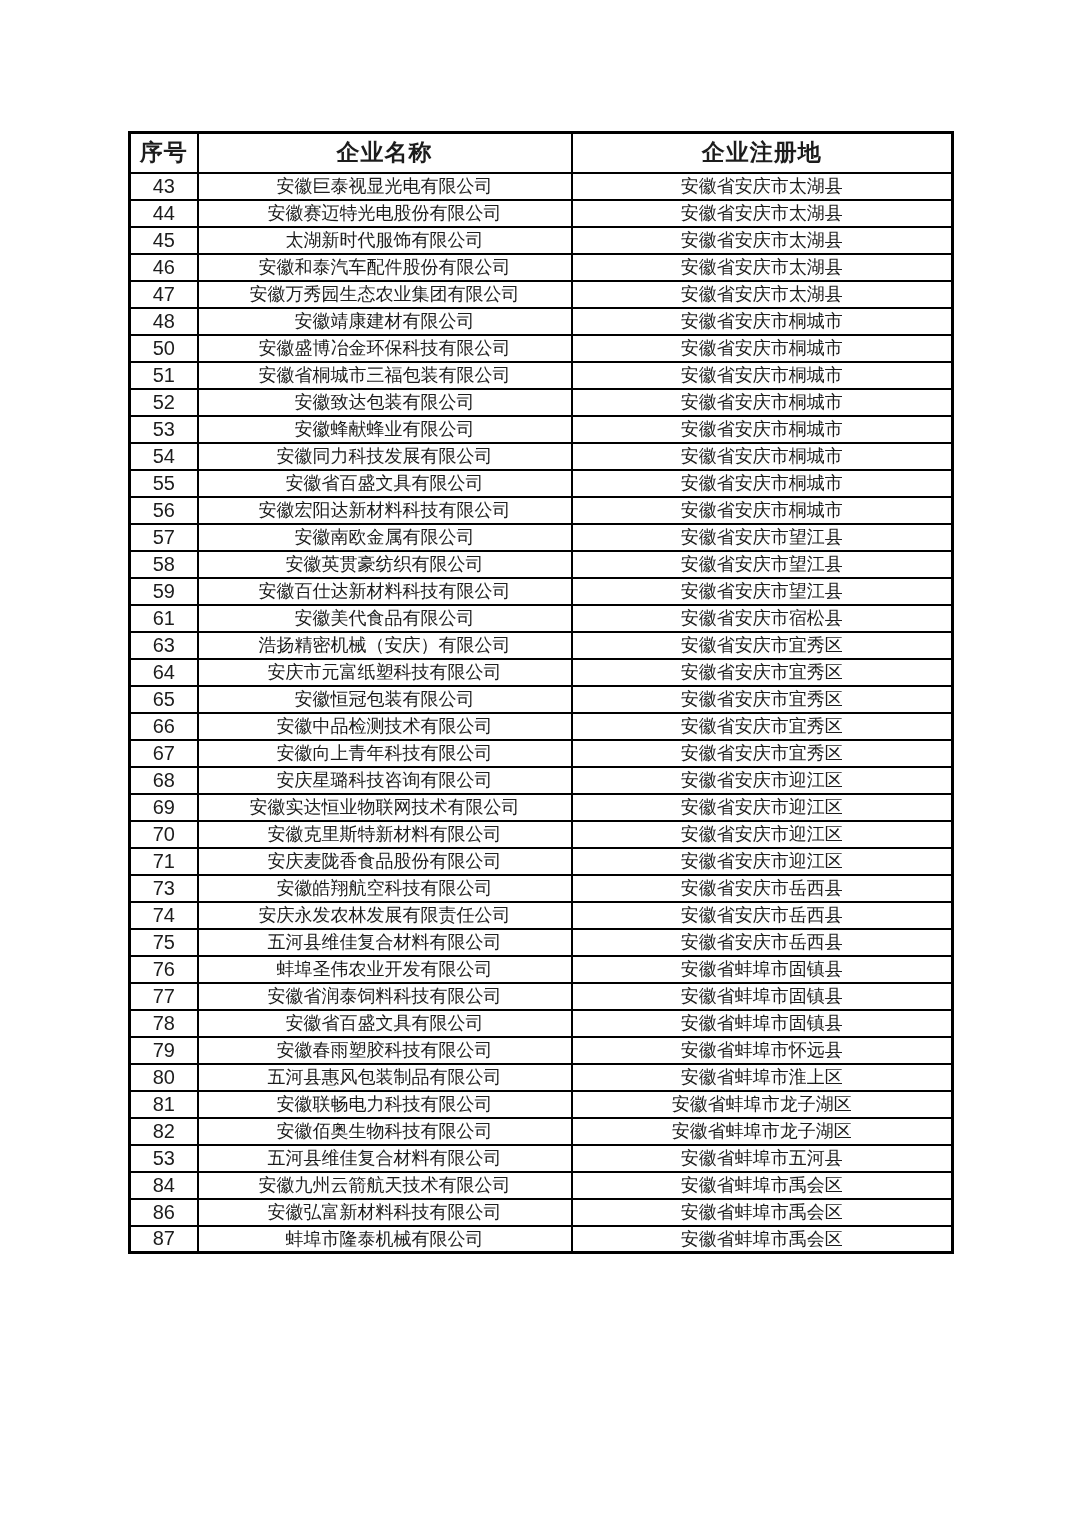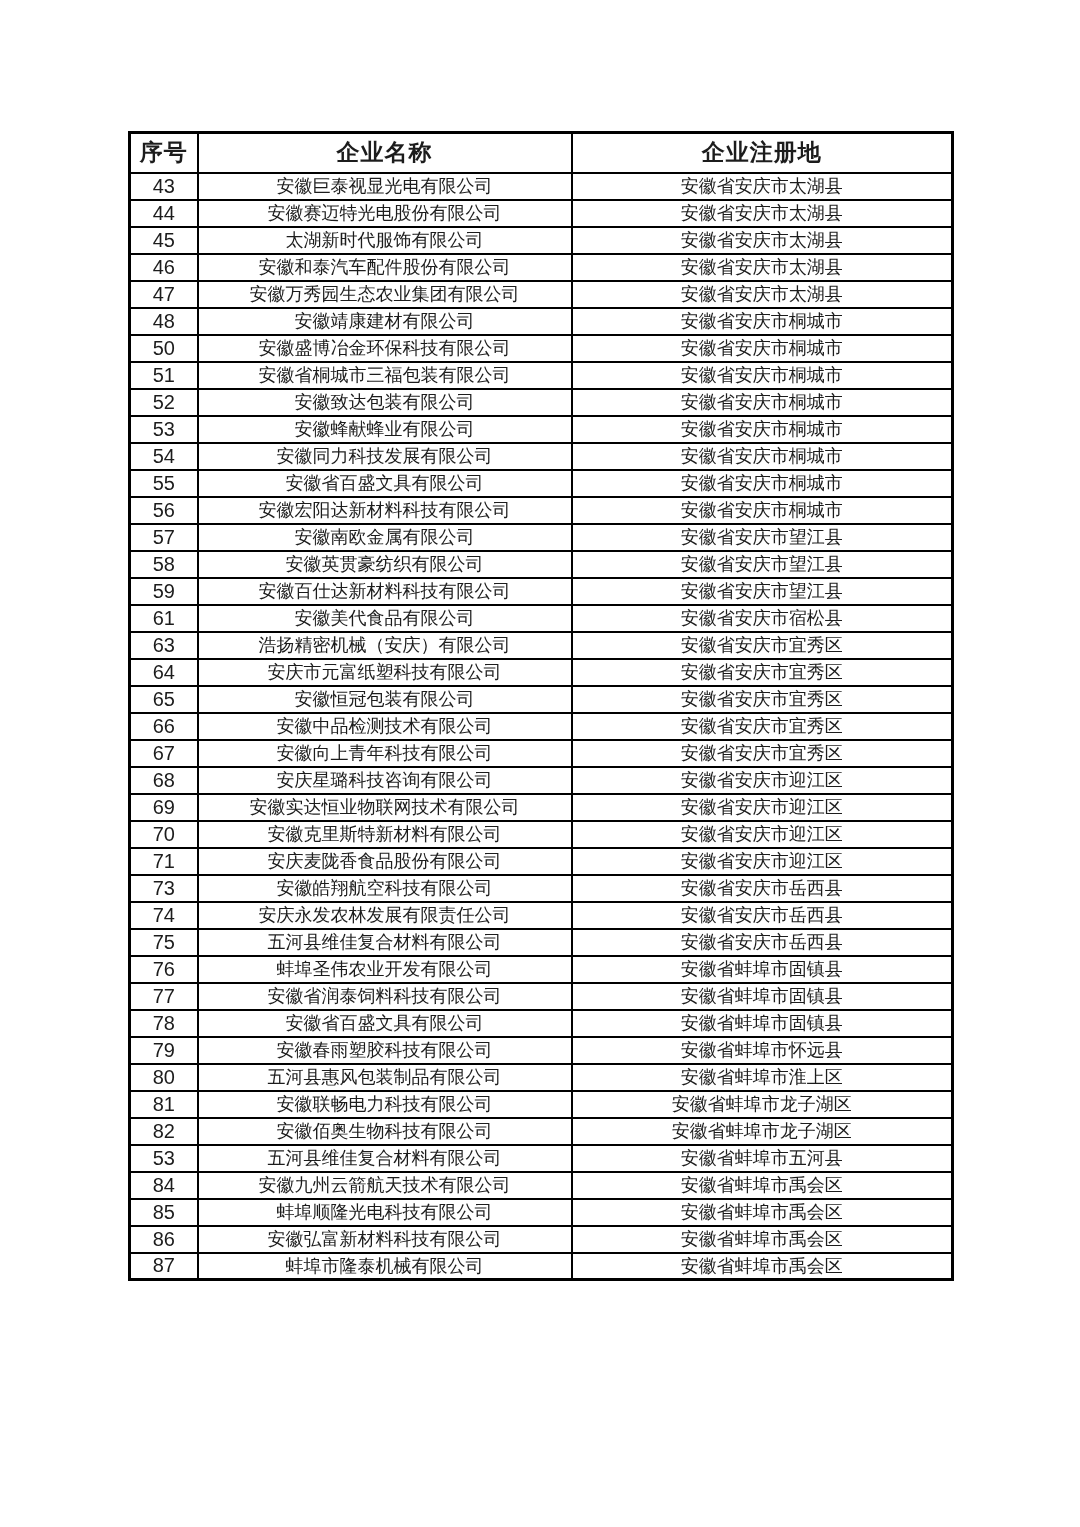--- a/index.html
+++ b/index.html
@@ -257,25 +257,20 @@
           <td class="num">53</td>
           <td>五河县维佳复合材料有限公司</td>
           <td>安徽省蚌埠市五河县</td>
         </tr>
         <tr>
           <td class="num">84</td>
           <td>安徽九州云箭航天技术有限公司</td>
           <td>安徽省蚌埠市禹会区</td>
         </tr>
         <tr>
-          <td class="num">85</td>
-          <td>蚌埠顺隆光电科技有限公司</td>
-          <td>安徽省蚌埠市禹会区</td>
-        </tr>
-        <tr>
           <td class="num">86</td>
           <td>安徽弘富新材料科技有限公司</td>
           <td>安徽省蚌埠市禹会区</td>
         </tr>
         <tr>
           <td class="num">87</td>
           <td>蚌埠市隆泰机械有限公司</td>
           <td>安徽省蚌埠市禹会区</td>
         </tr>
       </tbody>

